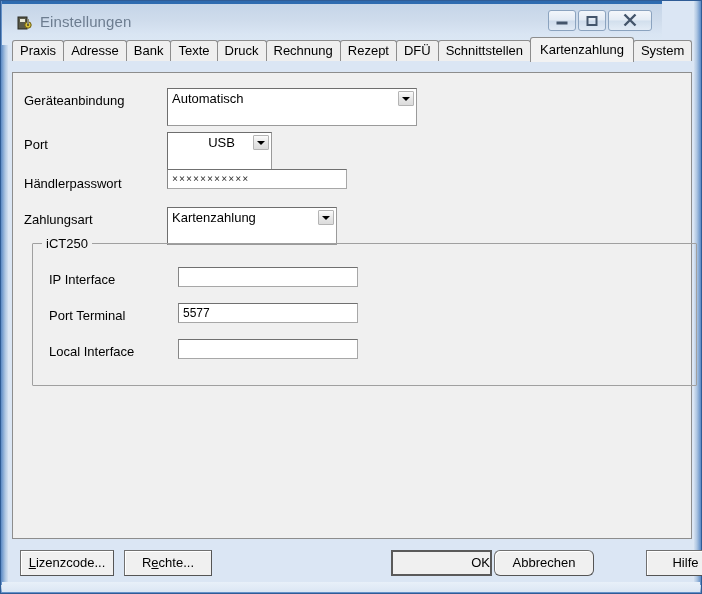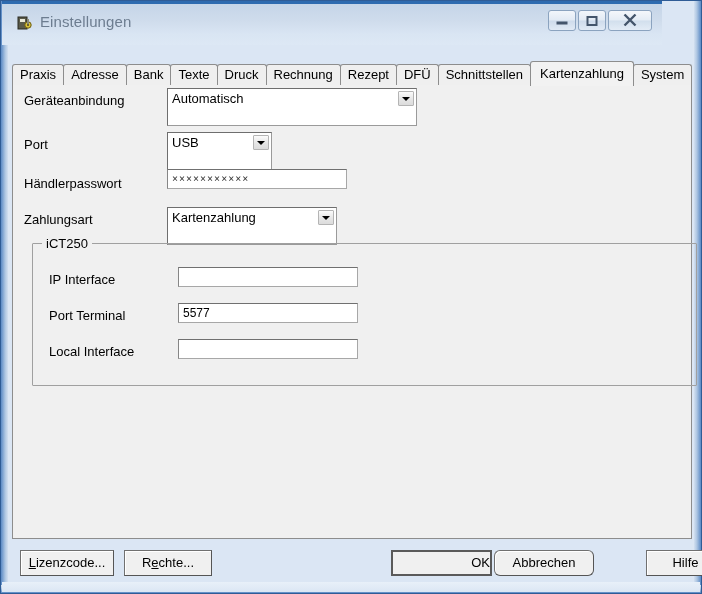--- a/index.html
+++ b/index.html
@@ -80,21 +80,21 @@
     width: 11px; height: 3px; background: #44556b; display: block;
     margin-top: 4px;
   }
   .max-glyph {
     width: 11px; height: 10px; border: 2px solid #44556b; display: block;
   }
 
   
   .tabstrip {
     position: absolute;
-    left: 11px; top: 60px;
+    left: 11px; top: 36px;
     width: 680px; height: 24px;
     display: flex;
     align-items: flex-end;
   }
   .tab {
     height: 21px;
     padding: 0 7px;
     background: #efefef;
     border: 1px solid #8d8d8d;
     border-bottom: none;
@@ -298,21 +298,21 @@
 
   <div class="panel">
 
     <span class="row-label" style="left:11px; top:20px;">Geräteanbindung</span>
     <div class="combo" style="left:154px; top:15px; width:250px;">
       <span>Automatisch</span>
       <span class="arrowbox"></span>
     </div>
 
     <span class="row-label" style="left:11px; top:64px;">Port</span>
-    <div class="combo" style="left:154px; top:59px; width:105px;">
+    <div class="combo" style="left:154px; top:59px; width:105px;text-align:center;">
       <span>USB</span>
       <span class="arrowbox"></span>
     </div>
 
     <span class="row-label" style="left:11px; top:103px;">Händlerpasswort</span>
     <div class="textfield pw" style="left:154px; top:96px; width:180px;" title="">×××××××××××</div>
 
     <span class="row-label" style="left:11px; top:139px;">Zahlungsart</span>
     <div class="combo" style="left:154px; top:134px; width:170px;">
       <span>Kartenzahlung</span>

